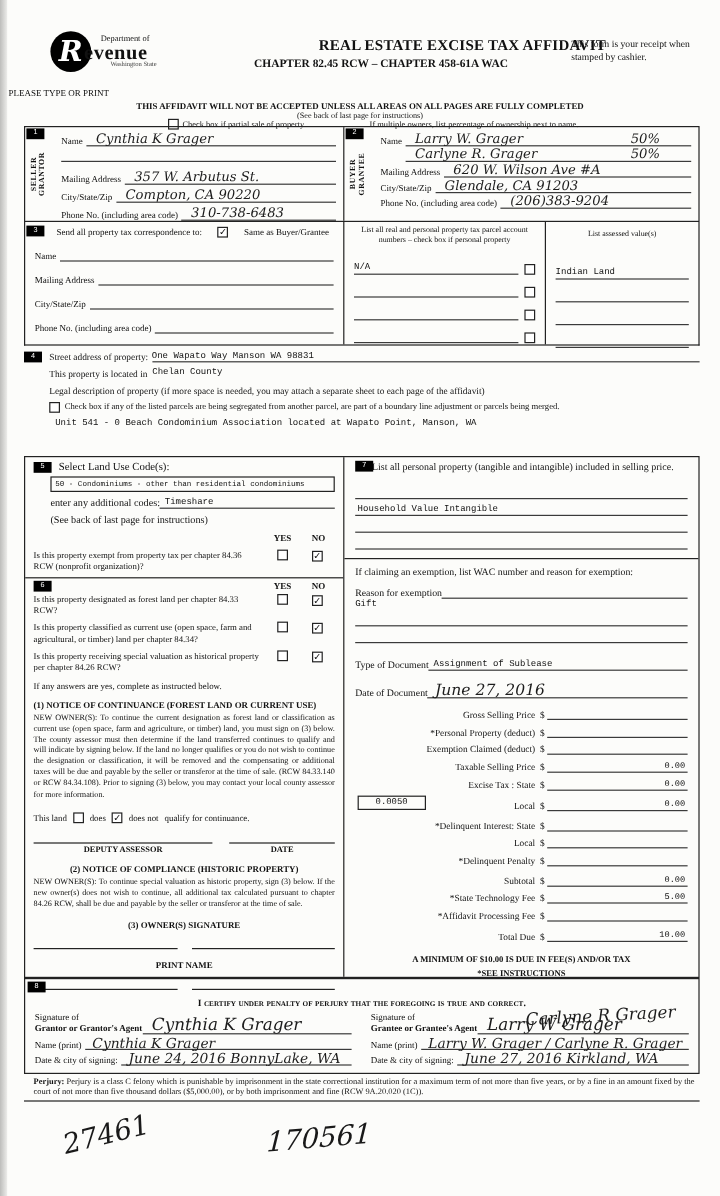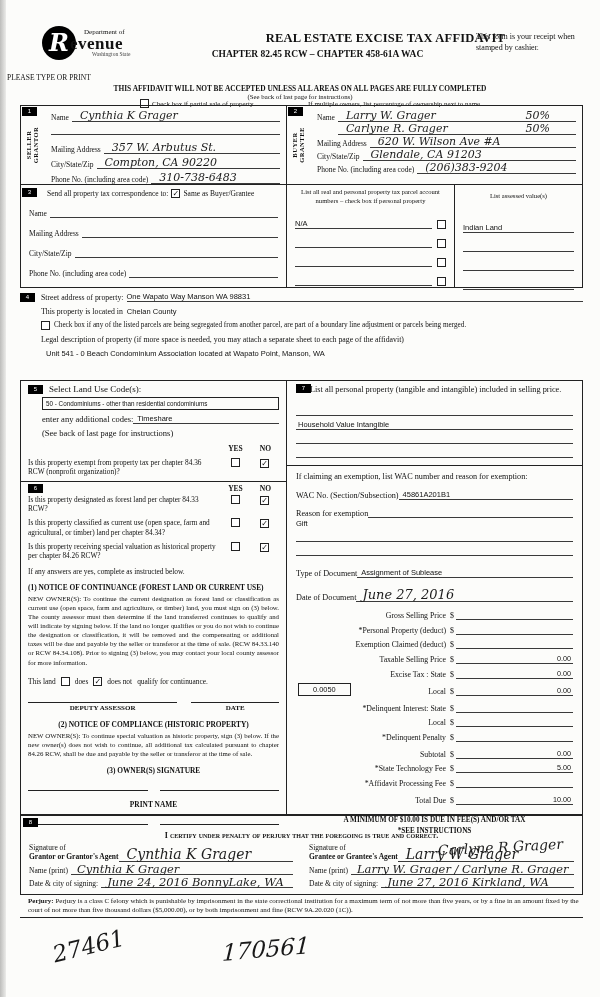--- a/index.html
+++ b/index.html
@@ -1,19 +1,19 @@
 <!DOCTYPE html>
 <html><head>
 <meta charset="utf-8">
 <style>
   html,body{margin:0;padding:0;background:#e7e7e5;}
   .page{position:relative;width:600px;height:997px;background:#fcfcfa;font-family:"Liberation Serif",serif;color:#111;overflow:hidden;}
   .scan-edge{position:absolute;left:0;top:0;width:6px;height:100%;background:linear-gradient(90deg,#bdbdbb,#ececea);}
   .b{font-weight:bold;}
-  .typed{font-family:Liberation Sans, sans-serif;}
+  .typed{font-family:Liberation Mono, monospace;}
   .hw{font-family:"DejaVu Serif",serif;font-style:italic;color:#1c1c1c;}
   .numbox{display:inline-block;background:#000;color:#fff;font-family:"Liberation Sans",sans-serif;font-size:6px;line-height:9px;width:15px;height:9px;text-align:center;flex:0 0 auto;}
   .chk{display:inline-block;box-sizing:border-box;width:9px;height:9px;border:1px solid #222;background:#fff;text-align:center;vertical-align:-1px;flex:0 0 auto;}
   .chk i{font-style:normal;font-size:8px;line-height:7px;display:block;color:#111;}
   .fline{border-bottom:1px solid #3a3a3a;}
   .frow{display:flex;align-items:flex-end;}
   .frow .lab{flex:0 0 auto;padding-right:3px;}
   .frow .val{flex:1;display:flex;align-items:flex-end;border-bottom:1px solid #3a3a3a;min-height:10px;}
   
   .logo{position:absolute;left:42px;top:26px;display:flex;align-items:flex-start;}
@@ -40,21 +40,21 @@
   .vlabel{position:absolute;left:-23px;top:31px;width:70px;height:16px;transform:rotate(-90deg);text-align:center;font-size:6.5px;font-weight:bold;line-height:1.15;letter-spacing:0.5px;}
   .half .frow{font-size:7.5px;margin-top:2px;}
   .half .hw{font-size:11px;line-height:10px;padding-left:8px;}
   .pct{margin-left:auto;padding-right:26px;}
   
   .sec3{position:absolute;left:20px;top:185px;width:563px;height:103px;border:1px solid #222;border-top:none;display:flex;box-sizing:border-box;}
   .s3c1{flex:0 0 266px;border-right:1px solid #222;position:relative;box-sizing:border-box;padding:4px 8px 4px 8px;}
   .s3c2{flex:0 0 168px;border-right:1px solid #222;box-sizing:border-box;padding:3px 8px;}
   .s3c3{flex:1;box-sizing:border-box;padding:3px 8px;}
   .s3c1 .frow{font-size:7.5px;margin-top:9px;}
-  .sendrow{font-size:7.5px;display:flex;align-items:center;gap:3px;padding-left:18px;}
+  .sendrow{font-size:7.5px;display:flex;align-items:center;gap:13px;padding-left:18px;}
   .s3head{font-size:6.6px;text-align:center;line-height:1.3;min-height:22px;}
   .prow{display:flex;align-items:flex-end;gap:5px;margin-top:9px;}
   .prow .fline{flex:1;min-height:9px;font-size:7.5px;}
   .arow{margin-top:9px;min-height:9px;font-size:7.5px;}
   
   .sec4{position:absolute;left:20px;top:291px;width:563px;font-size:7.8px;}
   .sec4 .frow{font-size:7.8px;}
   .sec4 .typed{font-size:7.5px;}
   .s4row{margin-top:5px;}
   
@@ -298,27 +298,27 @@
       <span class="numbox" style="margin-right:6px;">4</span>
       <span class="lab">Street address of property:</span>
       <span class="val">
           <span class="typed">One Wapato Way Manson WA 98831</span>
         </span>
     </div>
     <div class="s4row" style="padding-left:21px;display:flex;gap:4px;">
       <span>This property is located in</span>
       <span class="typed">Chelan County</span>
     </div>
+    <div class="s4row" style="padding-left:21px;">Legal description of property (if more space is needed, you may attach a separate sheet to each page of the affidavit)</div>
     <div class="s4row" style="padding-left:21px;display:flex;gap:4px;align-items:flex-start;font-size:7.2px;">
       <span class="chk">
           <i></i>
         </span>
       <span>Check box if any of the listed parcels are being segregated from another parcel, are part of a boundary line adjustment or parcels being merged.</span>
     </div>
-    <div class="s4row" style="padding-left:21px;">Legal description of property (if more space is needed, you may attach a separate sheet to each page of the affidavit)</div>
     <div class="s4row typed" style="padding-left:26px;">Unit 541 - 0 Beach Condominium Association located at Wapato Point, Manson, WA</div>
   </div>
 
   <div class="main">
     <div class="mcl">
       <div class="sechead">
         <span class="numbox">5</span>
         <span class="landuse-title">Select Land Use Code(s):</span>
       </div>
       <div class="codebox typed">50 - Condominiums - other than residential condominiums</div>
@@ -398,24 +398,20 @@
       </div>
       <div class="pp-label" style="margin-top:-9px;">List all  personal property (tangible and intangible) included in selling price.</div>
       <div class="ppline" style="margin-top:8px;"></div>
       <div class="ppline">
           <span class="typed">Household Value Intangible</span>
         </div>
       <div class="ppline"></div>
       <div class="ppline"></div>
       <div class="rdivider"></div>
       <div class="claim">If claiming an exemption, list WAC number and reason for exemption:</div>
-      <div class="wacrow">
-        <span>WAC No. (Section/Subsection)</span>
-        <span class="fline" style="flex:1;"><span class="typed">45861A201B1</span></span>
-      </div>
       <div class="reasonrow">
         <span>Reason for exemption</span>
         <span class="fline" style="flex:1;"></span>
       </div>
       <div class="gift typed">Gift</div>
       <div class="ppline"></div>
       <div class="ppline"></div>
       <div class="docrow" style="margin-top:12px;">
         <span>Type of Document</span>
         <span class="fline" style="flex:1;"><span class="typed">Assignment of Sublease</span></span>

